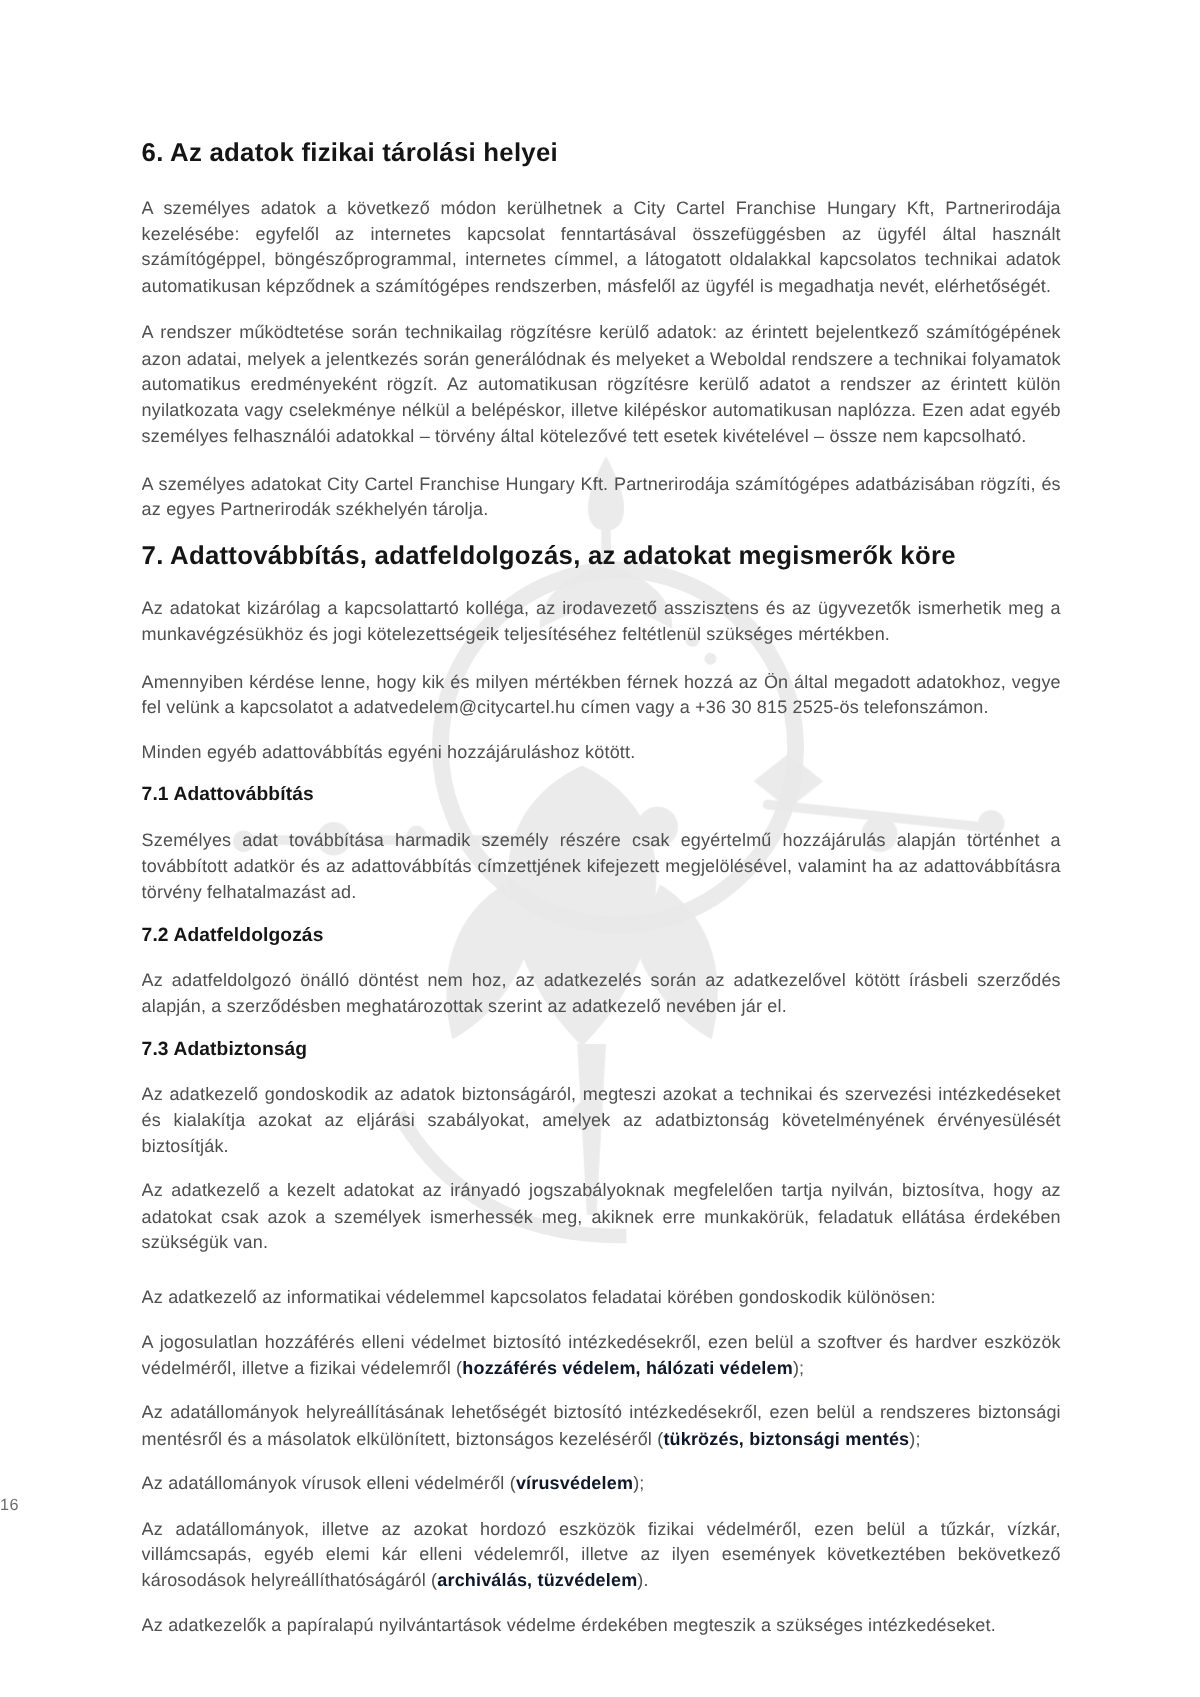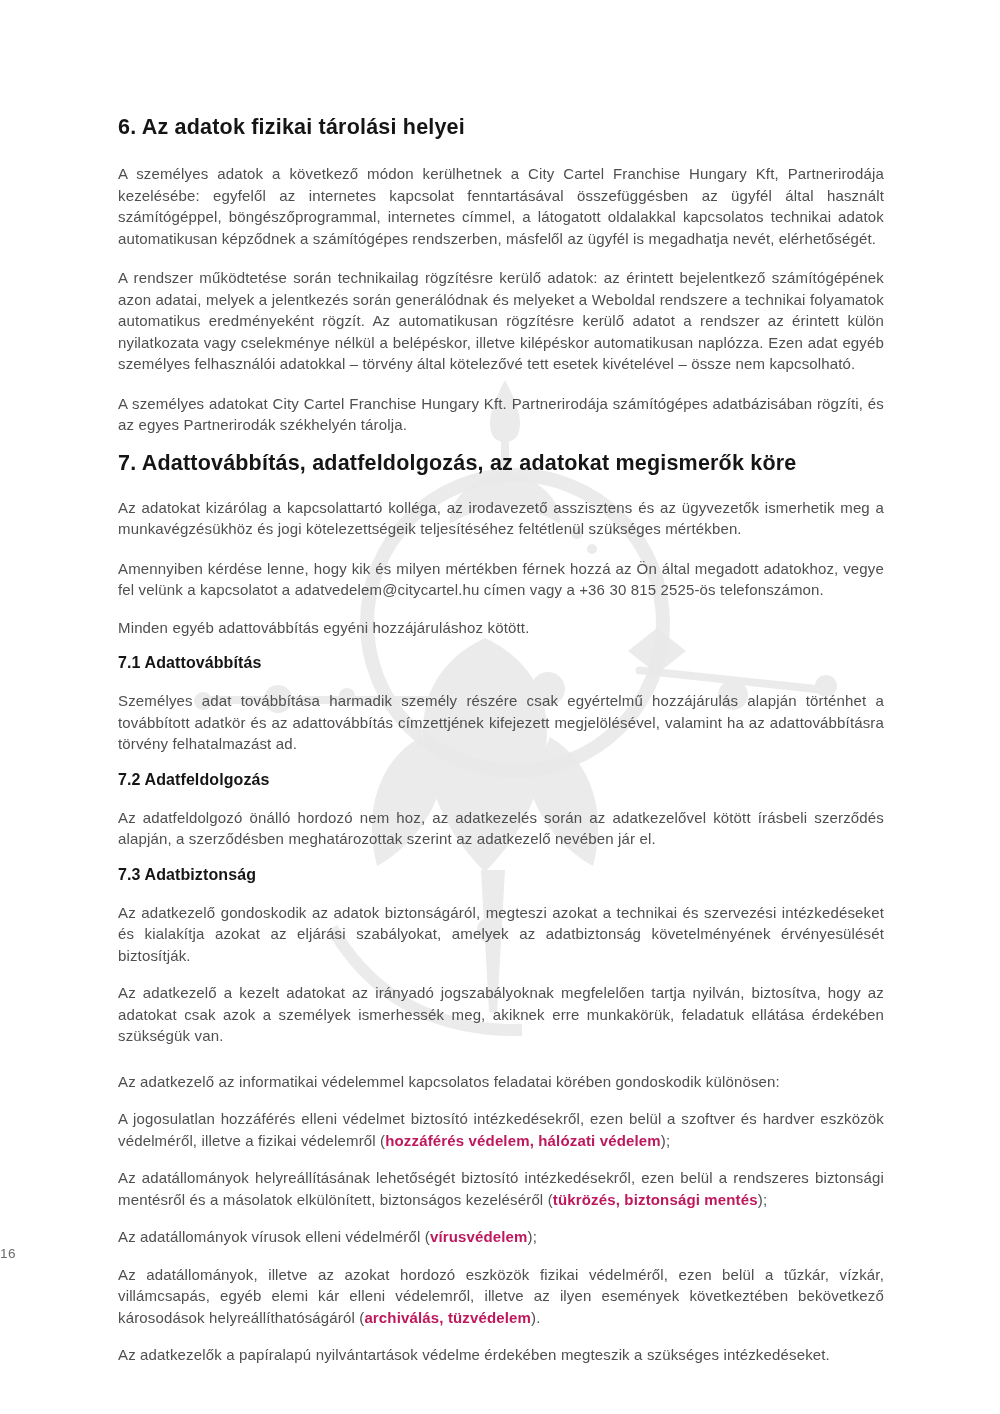--- a/index.html
+++ b/index.html
@@ -20,21 +20,21 @@
     margin:0 0 22px 0;letter-spacing:.2px;
   }
   h1.mt{margin-top:14px;margin-bottom:20px;}
   h3{
     font-size:16px;line-height:22px;font-weight:700;color:#151515;
     margin:14px 0 0 0;letter-spacing:.1px;
   }
   p{margin:18px 0 0 0;text-align:justify;}
   p.mt0,p.nogap{margin-top:16px;}
   p.gap{margin-top:24px;}
-  .b{font-weight:700;color:#be185d;}
+  .b{font-weight:700;color:#0f172a;}
   .footer{
     position:absolute;top:1246px;left:0;width:100%;text-align:left;
     color:#6b6b6b;font-size:13.5px;z-index:1;letter-spacing:.5px;
   }
 </style>
 </head>
 <body>
 
 <div class="page">
 
@@ -93,21 +93,21 @@
 
     <p class="nogap">Minden egyéb adattovábbítás egyéni hozzájáruláshoz kötött.</p>
 
     <h3>7.1 Adattovábbítás</h3>
 
     <p class="mt0">Személyes adat továbbítása harmadik személy részére csak egyértelmű hozzájárulás alapján történhet a továbbított adatkör és az adattovábbítás címzettjének kifejezett megjelölésével, valamint ha az adattovábbításra törvény felhatalmazást ad.</p>
 
     <h3>7.2 Adatfeldolgozás</h3>
 
 
-    <p class="nogap">Az adatfeldolgozó önálló hordozó nem hoz, az adatkezelés során az adatkezelővel kötött írásbeli szerződés alapján, a szerződésben meghatározottak szerint az adatkezelő nevében jár el.</p>
+    <p class="nogap">Az adatfeldolgozó önálló döntést nem hoz, az adatkezelés során az adatkezelővel kötött írásbeli szerződés alapján, a szerződésben meghatározottak szerint az adatkezelő nevében jár el.</p>
 
     <h3>7.3 Adatbiztonság</h3>
 
     <p class="mt0">Az adatkezelő gondoskodik az adatok biztonságáról, megteszi azokat a technikai és szervezési intézkedéseket és kialakítja azokat az eljárási szabályokat, amelyek az adatbiztonság követelményének érvényesülését biztosítják.</p>
 
     <p class="nogap">Az adatkezelő a kezelt adatokat az irányadó jogszabályoknak megfelelően tartja nyilván, biztosítva, hogy az adatokat csak azok a személyek ismerhessék meg, akiknek erre munkakörük, feladatuk ellátása érdekében szükségük van.</p>
 
     <p class="gap">Az adatkezelő az informatikai védelemmel kapcsolatos feladatai körében gondoskodik különösen:</p>
 
     <p class="nogap">

